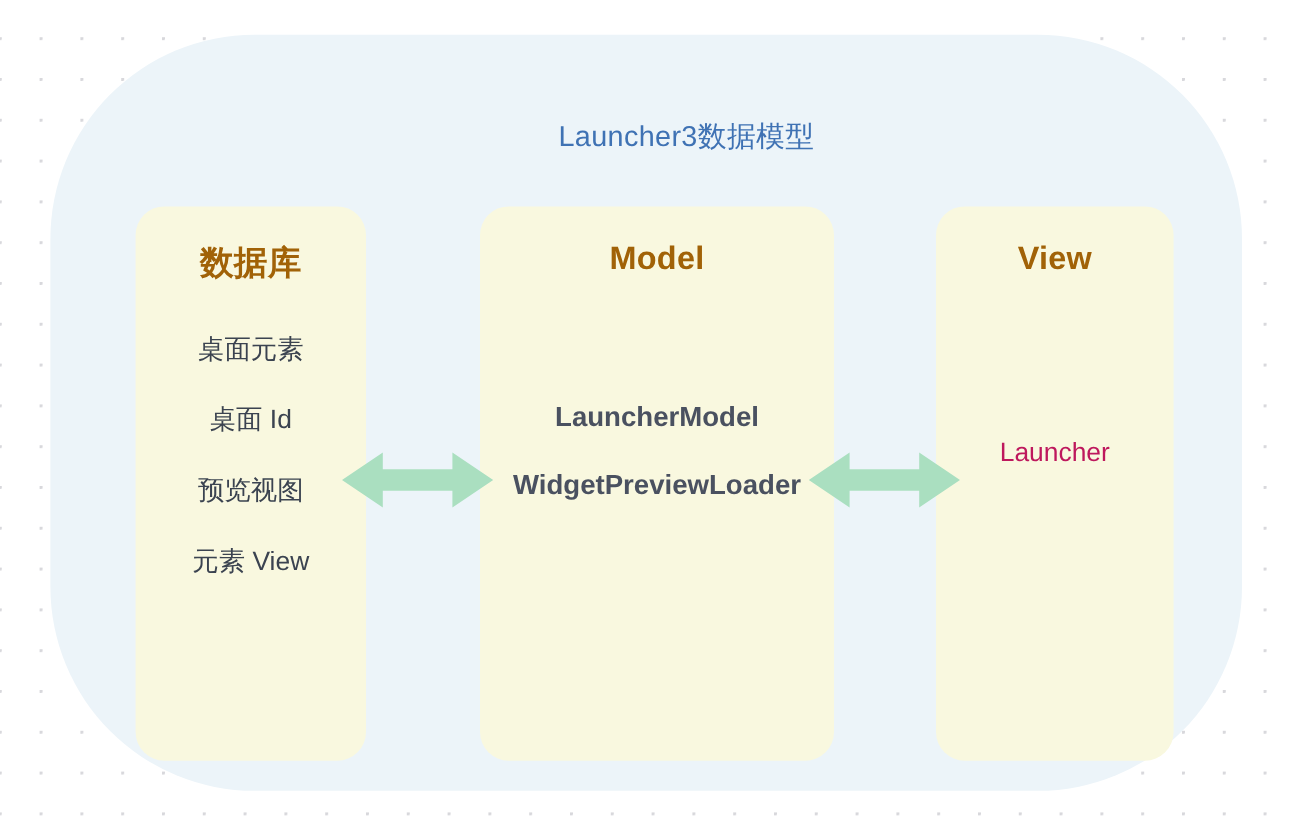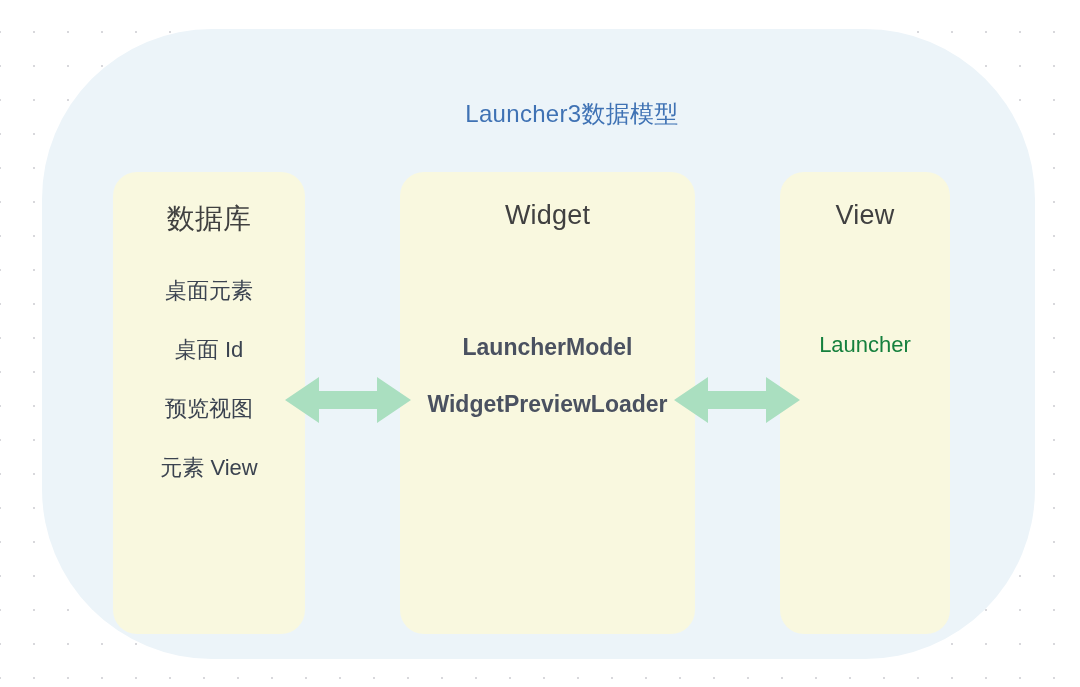--- a/index.html
+++ b/index.html
@@ -58,27 +58,27 @@
     height: 462px;
     background-color: #f9f8df;
     border-radius: 24px;
     box-sizing: border-box;
     display: flex;
     flex-direction: column;
     align-items: center;
   }
   #column-0 { left: 113px; width: 192px; }
   #column-1 { left: 400px; width: 295px; }
-  #column-2 { left: 780px; width: 170px; }
+  #column-2 { left: 780px; width: 198px; gap: 32px; }
 
   .column-header {
     margin-top: 28px;
     font-size: 27px;
-    font-weight: normal;
-    color: #404040;
+    font-weight: bold;
+    color: #a16207;
     letter-spacing: 0.2px;
     white-space: nowrap;
   }
   #column-0 .column-header { font-size: 28px; }
 
   .column-items {
     margin-top: 0;
     width: 100%;
     display: flex;
     flex-direction: column;
@@ -103,21 +103,21 @@
     color: #4a5160;
     margin-bottom: 30px;
     white-space: nowrap;
   }
 
   
   #column-2 .column-items { margin-top: 101px; }
   #column-2 .column-item {
     font-size: 22px;
     font-weight: 400;
-    color: #15803d;
+    color: #be185d;
     margin-bottom: 30px;
     white-space: nowrap;
   }
 
   
   .arrow {
     position: absolute;
     top: 373px;
     width: 126px;
     height: 54px;
@@ -138,21 +138,21 @@
     <div class="column-header">数据库</div>
     <div class="column-items">
       <div class="column-item">桌面元素</div>
       <div class="column-item">桌面 Id</div>
       <div class="column-item">预览视图</div>
       <div class="column-item">元素 View</div>
     </div>
   </div>
 
   <div class="column" id="column-1">
-    <div class="column-header">Widget</div>
+    <div class="column-header">Model</div>
     <div class="column-items">
       <div class="column-item">LauncherModel</div>
       <div class="column-item">WidgetPreviewLoader</div>
     </div>
   </div>
 
   <div class="column" id="column-2">
     <div class="column-header">View</div>
     <div class="column-items">
       <div class="column-item">Launcher</div>

